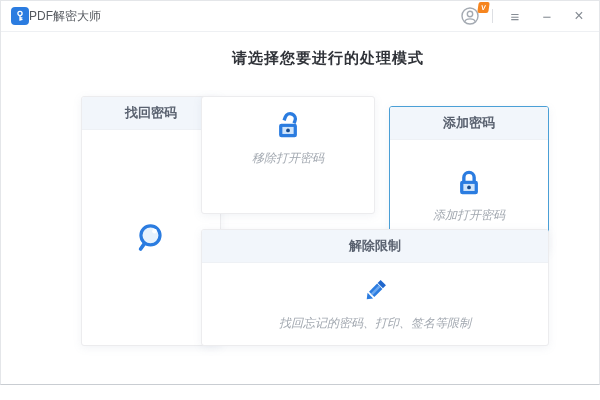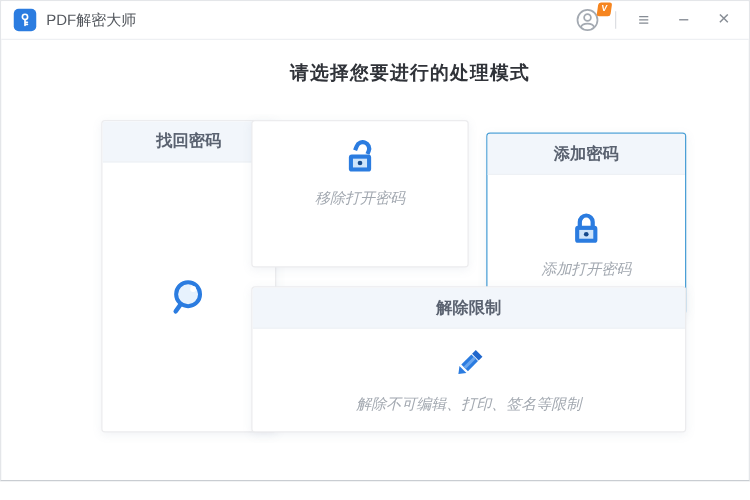--- a/index.html
+++ b/index.html
@@ -13,21 +13,21 @@
   *{box-sizing:border-box;margin:0;padding:0;}
   html,body{width:600px;height:400px;background:#fff;overflow:hidden;
     font-family:"Liberation Sans","DejaVu Sans",sans-serif;}
   .window{position:absolute;left:0;top:0;width:600px;height:385px;background:#fff;
     border:1px solid #e4e6e9;border-bottom:1px solid #c9cdd2;}
   
   .titlebar{height:31px;display:flex;align-items:center;padding:0 10px;
     border-bottom:1px solid #eef0f3;background:#fff;}
   .app-icon{width:18px;height:18px;border-radius:4px;background:var(--primary);
     display:flex;align-items:center;justify-content:center;flex:0 0 auto;}
-  .app-title{margin-left:8px;font-size:12px;color:#55595f;}
+  .app-title{margin-left:0;font-size:12px;color:#55595f;}
   .titlebar-right{margin-left:auto;display:flex;align-items:center;gap:12px;}
   .avatar-wrap{position:relative;width:20px;height:20px;cursor:pointer;}
   .badge{position:absolute;top:-4px;right:-9px;background:var(--badge-bg);color:#fff;
     font-size:7px;font-weight:bold;line-height:9px;padding:1px 3px;border-radius:2px;
     transform:skewX(-8deg);}
   .tb-sep{width:1px;height:14px;background:#dddfe3;}
   .tb-btn{width:20px;height:20px;display:flex;align-items:center;justify-content:center;
     color:#878d95;font-size:15px;cursor:pointer;user-select:none;}
   .tb-btn.close{font-size:16px;}
   
@@ -122,17 +122,17 @@
     <div class="card-header">解除限制</div>
     <div class="card-body">
       <svg width="30" height="30" viewBox="0 0 32 32">
         <g transform="rotate(45 16 16)">
           <rect x="12" y="3.5" width="8" height="4.5" fill="#1f66cc"></rect>
           <rect x="12" y="8.8" width="8" height="12.2" class="ic-fill"></rect>
           <rect x="14.7" y="8.8" width="2.6" height="12.2" fill="#6aa7ef"></rect>
           <path d="M16 28.5 L11.8 23 h8.4 Z" class="ic-fill"></path>
         </g>
       </svg>
-      <span class="card-label">解除不可编辑、打印、签名等限制</span>
+      <span class="card-label">找回忘记的密码、打印、签名等限制</span>
     </div>
   </div>
 
 </div>
 
 </body></html>

